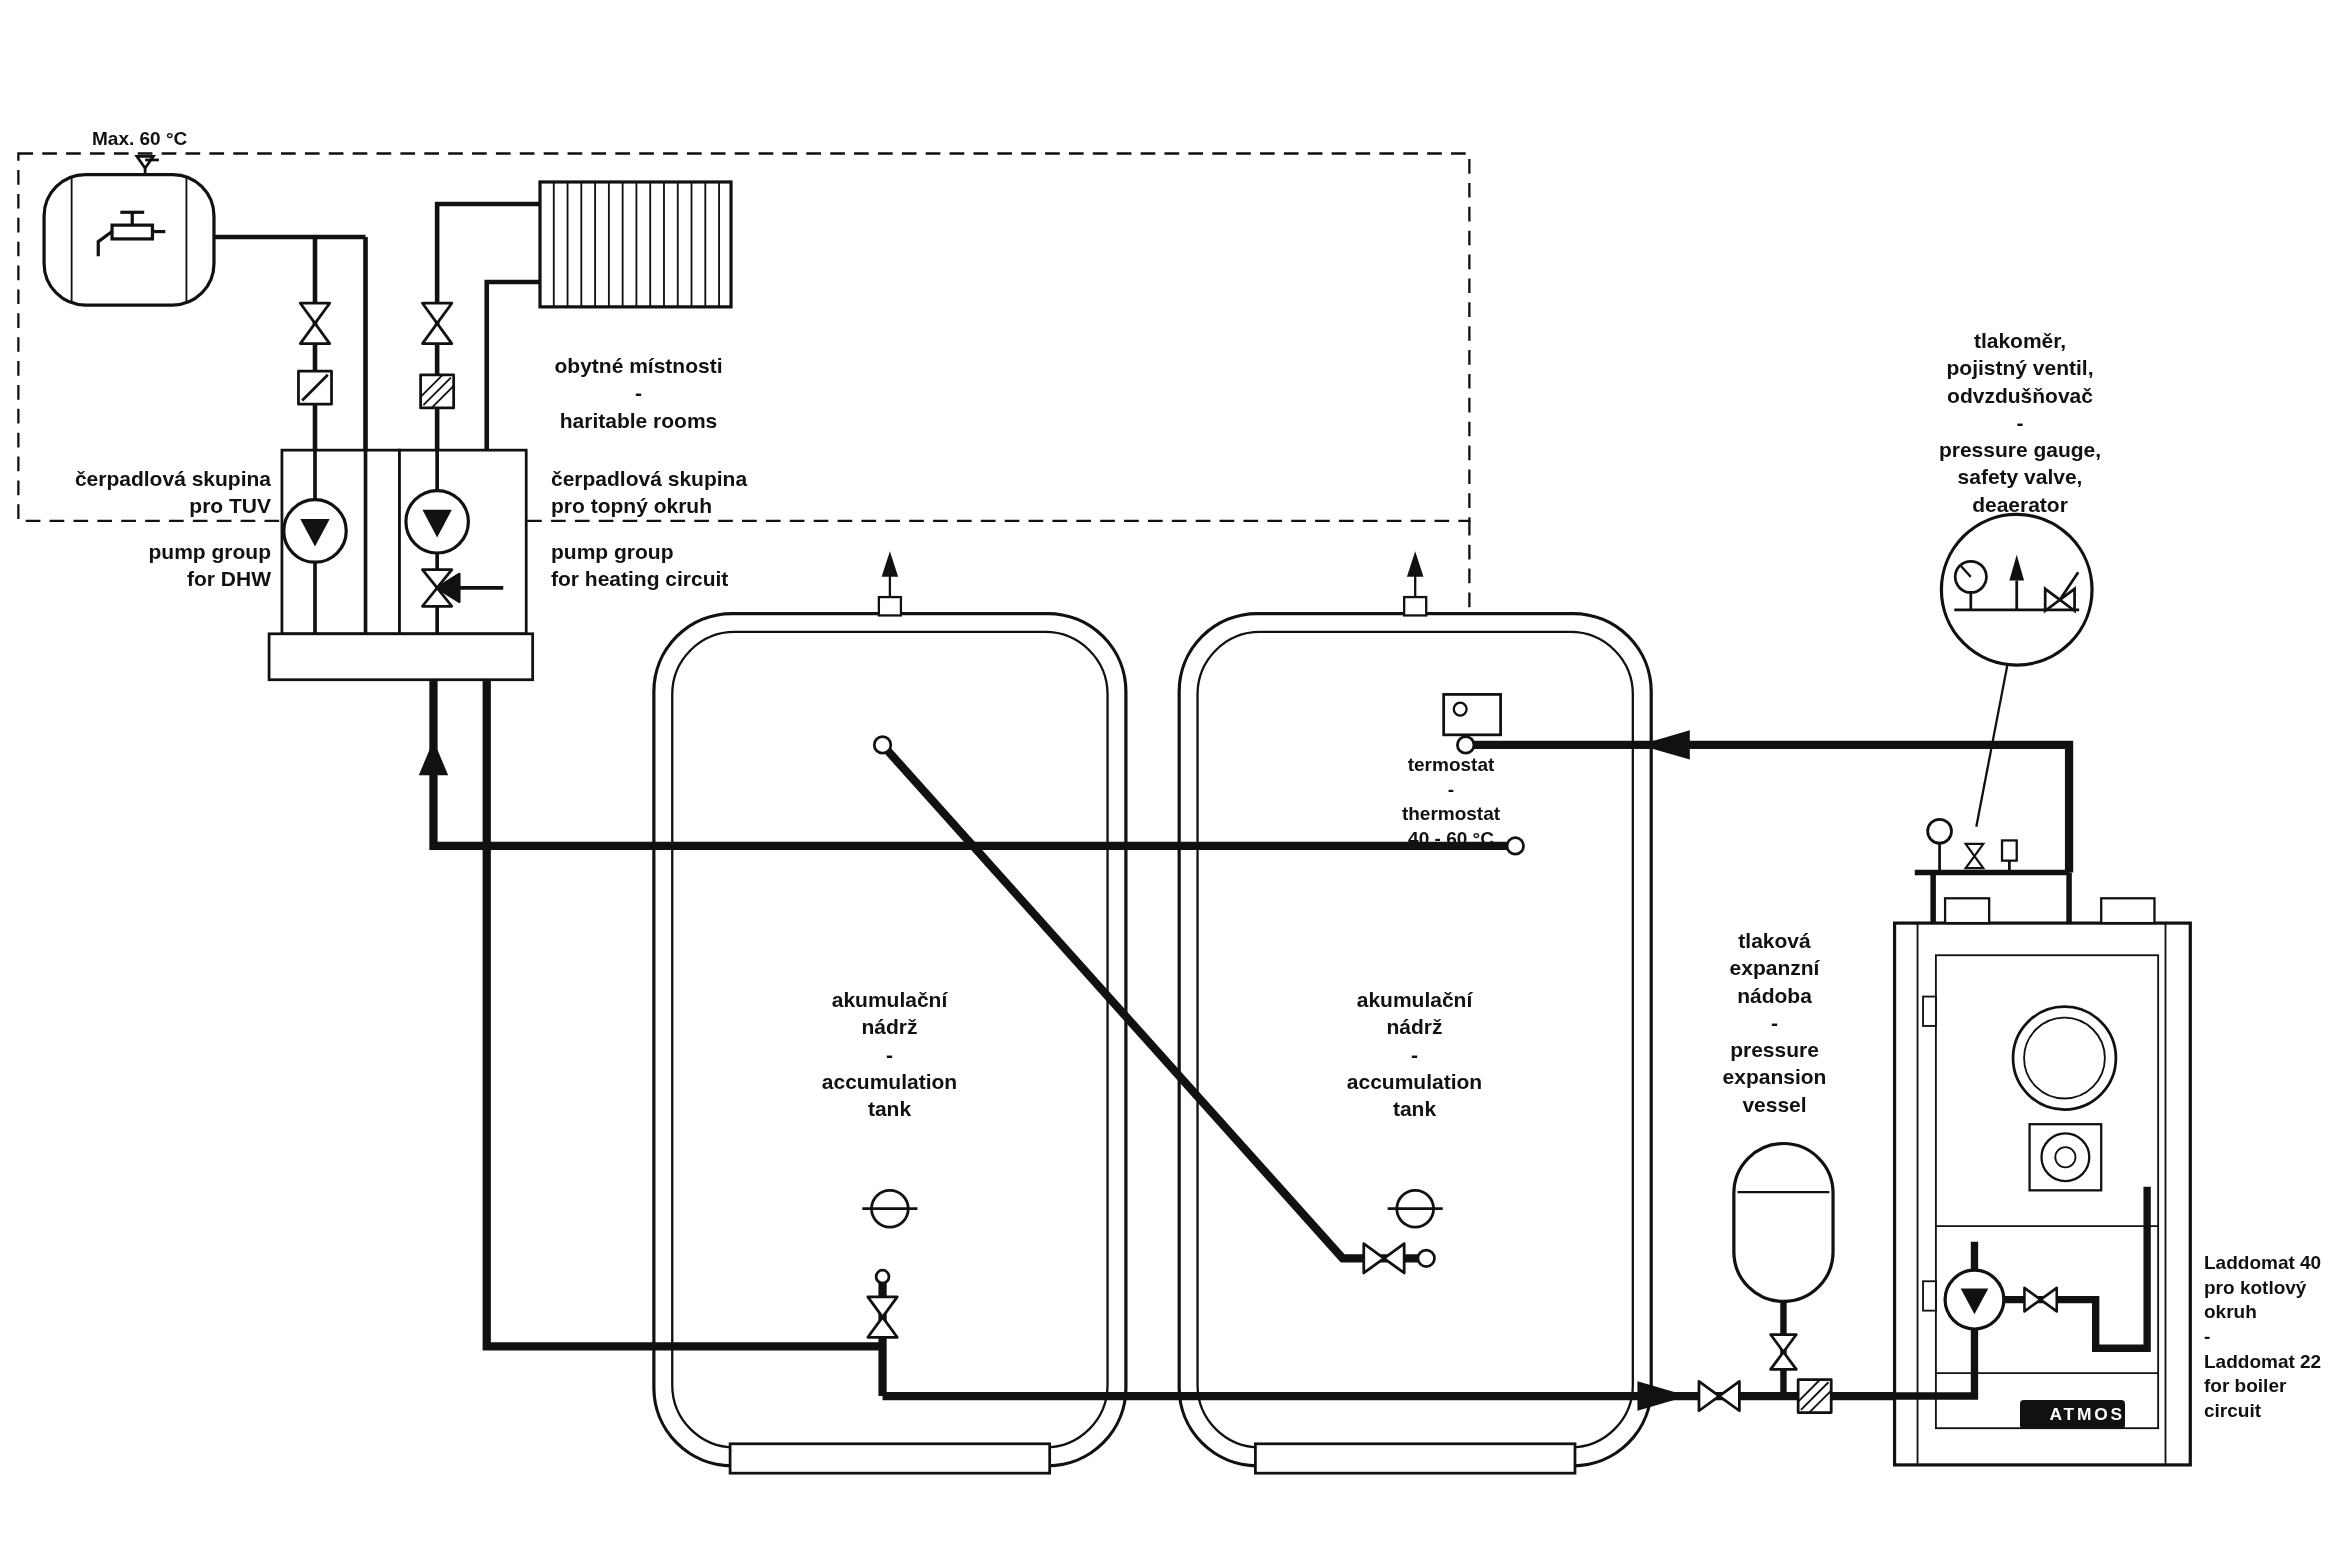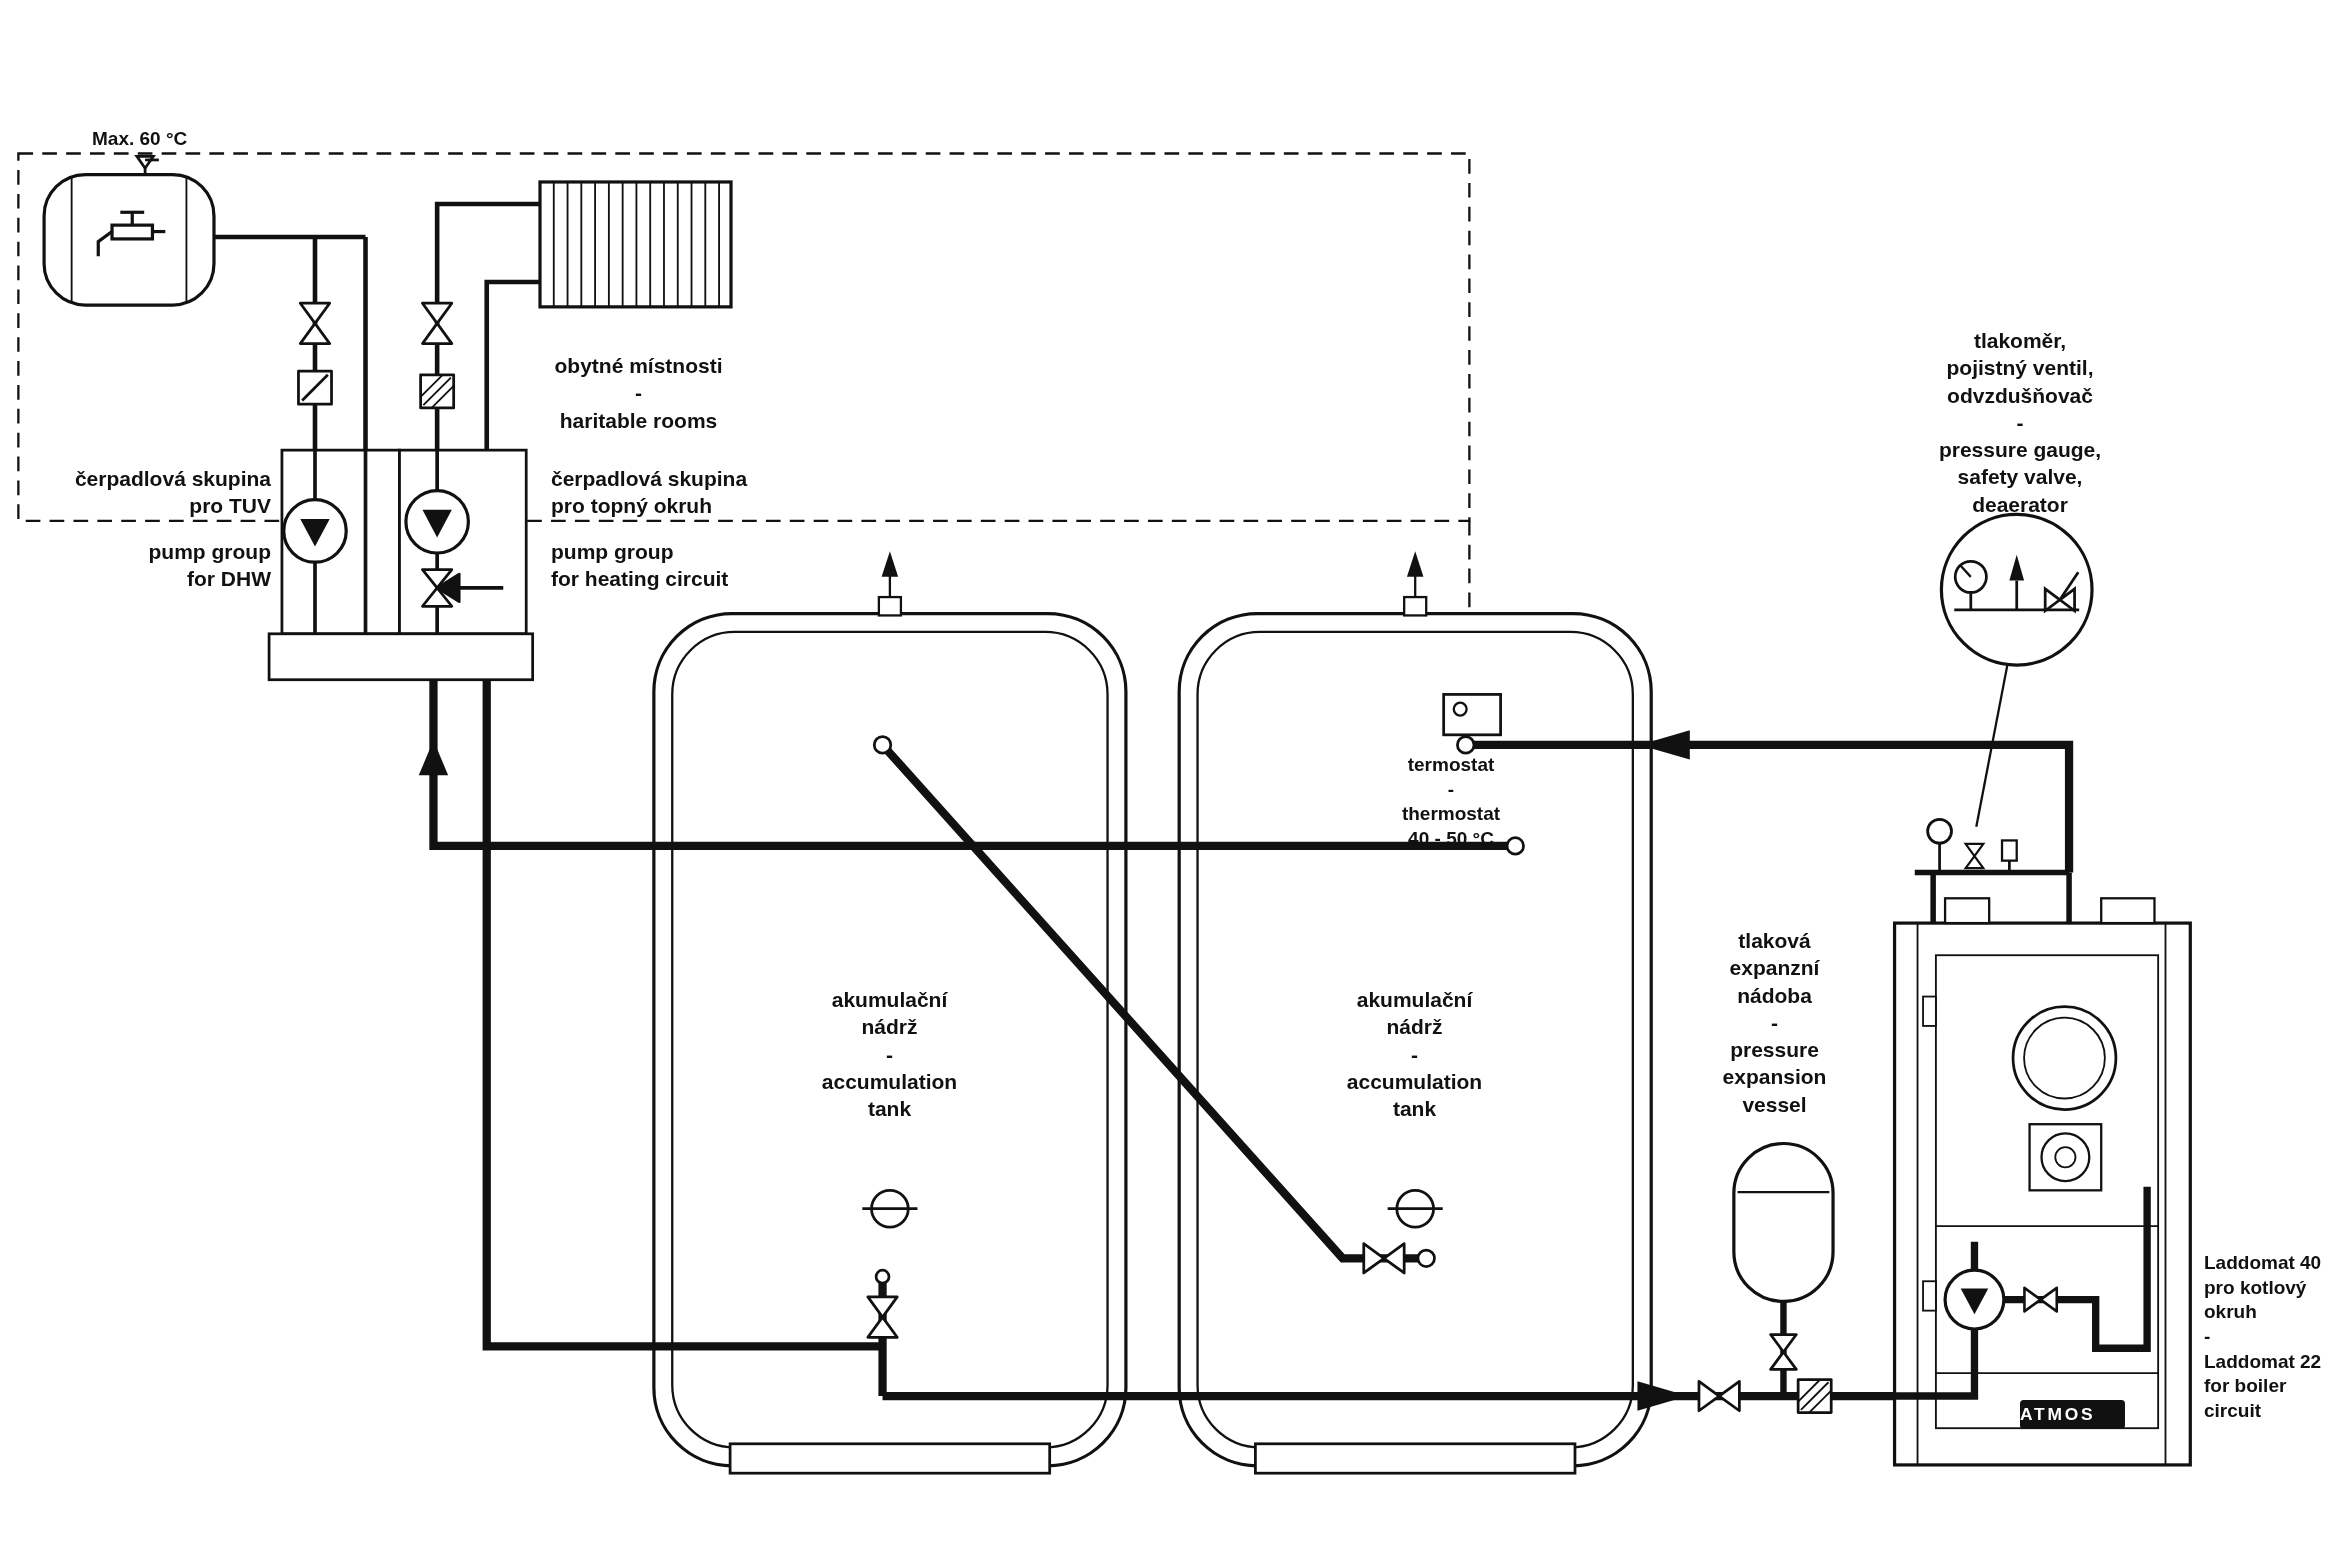--- a/index.html
+++ b/index.html
@@ -8,21 +8,21 @@
          font-family:"Liberation Sans",sans-serif;color:#111;padding-left:6px;}
   svg.schematic{position:absolute;left:0;top:0;}
   .lbl{position:absolute;font-weight:bold;font-size:21px;line-height:1.3;
        white-space:pre-line;color:#111;}
   .lbl.small{font-size:19px;}
   .lbl.center{text-align:center;}
   .lbl.right{text-align:right;}
   .lbl.left{text-align:left;}
   .atmos{position:absolute;left:2020px;top:1400px;width:105px;height:29px;
          background:#111;color:#fff;font-weight:bold;font-size:17.4px;line-height:29px;
-         text-align:left;letter-spacing:2.8px;border-radius:3.7px;}
+         text-align:right;letter-spacing:2.8px;border-radius:3.7px;}
 </style>
 </head>
 <body>
 
 <div class="stage">
 
 <svg class="schematic" width="2351" height="1567" viewBox="0 0 2560 1706">
 
   <g stroke="#111" stroke-width="2.5" fill="none" stroke-dasharray="16 10">
     <rect x="20" y="167" width="1580" height="400"></rect>
@@ -292,21 +292,21 @@
 tank</div>
 <div class="lbl center" style="left:1277px;top:986px;width:275px;">akumulační
 nádrž
 -
 accumulation
 tank</div>
 
 <div class="lbl small center" style="left:1336px;top:753px;width:230px;">termostat
 -
 thermostat
-40 - 50 °C</div>
+40 - 60 °C</div>
 
 <div class="lbl center" style="left:1873px;top:327px;width:294px;text-align:center;">tlakoměr,
 pojistný ventil,
 odvzdušňovač
 -
 pressure gauge,
 safety valve,
 deaerator</div>
 
 <div class="lbl center" style="left:1671px;top:927px;width:207px;">tlaková

